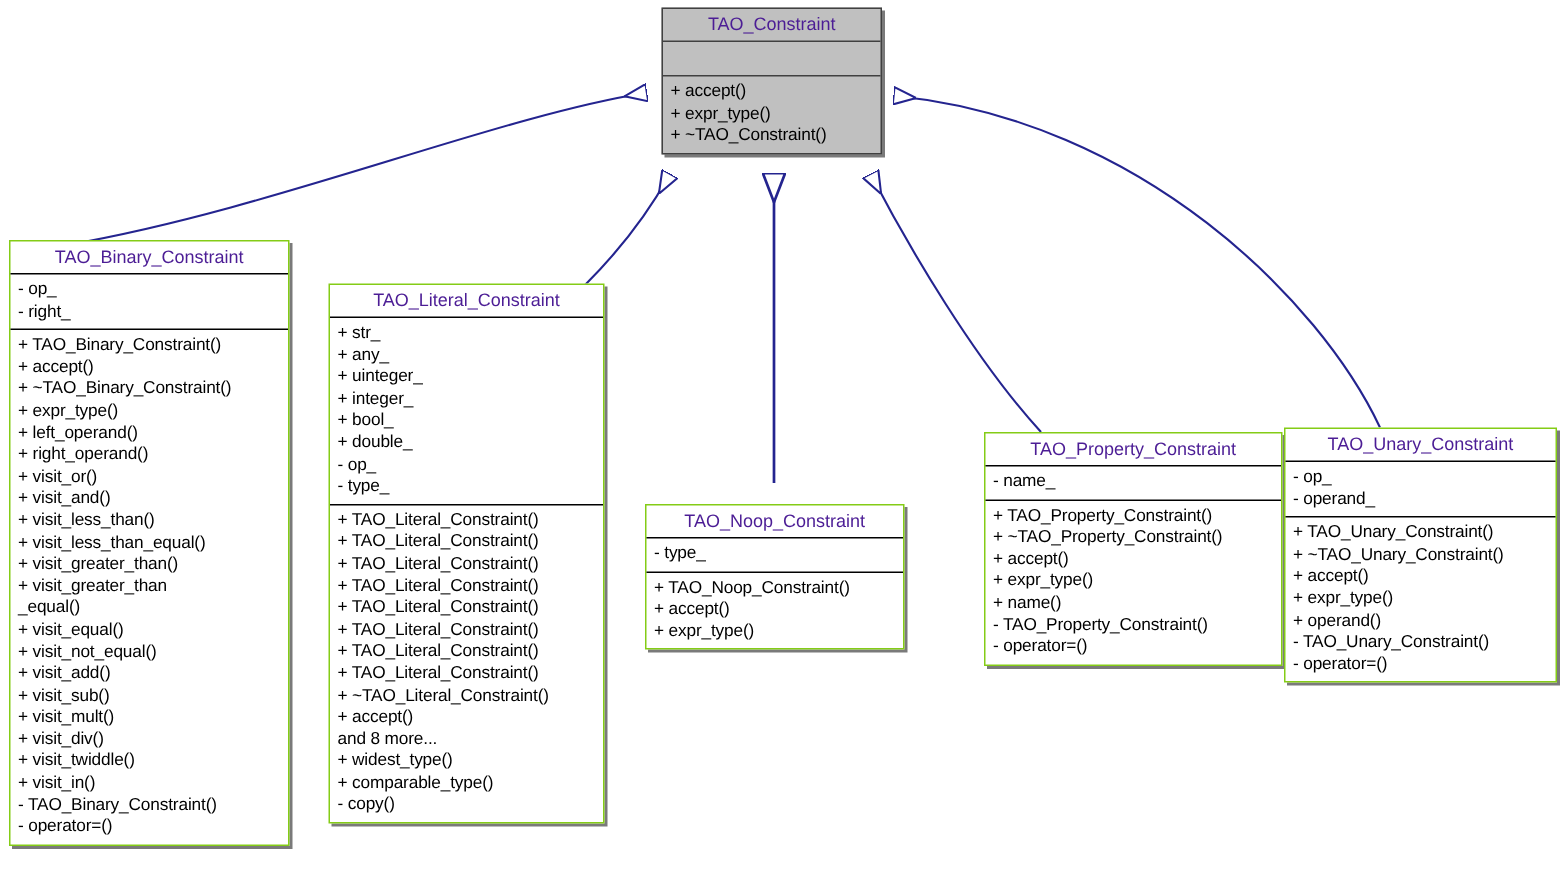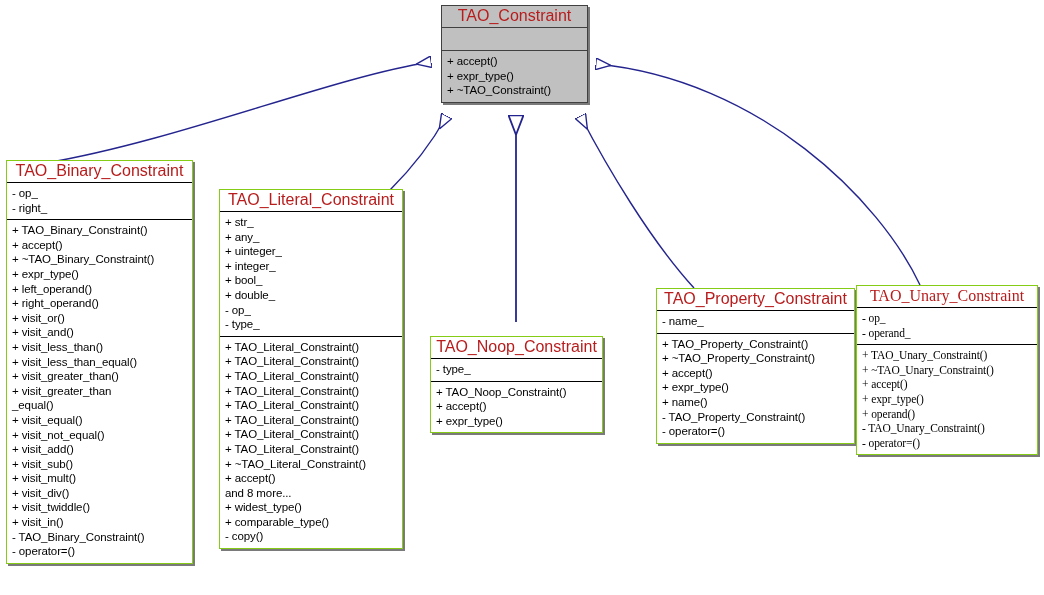--- a/index.html
+++ b/index.html
@@ -30,22 +30,22 @@
     background: #ffffff;
     box-shadow: 2px 2px 0 0 #7a7a7a;
     z-index: 2;
   }
   .umlbox.shaded {
     background: #c0c0c0;
     border: 1px solid #404040;
   }
   .uml-title {
     text-align: center;
-    font-size: 16px;
-    color: #b91c1c;
+    font-size: 12px;
+    color: #4c1d95;
     padding: 3px 4px 4px 4px;
     line-height: 14px;
     white-space: nowrap;
   }
   .uml-sep {
     border-top: 1px solid #000000;
     height: 0;
     font-size: 0;
     line-height: 0;
   }
@@ -194,21 +194,21 @@
       <div class="uml-row">+ TAO_Property_Constraint()</div>
       <div class="uml-row">+ ~TAO_Property_Constraint()</div>
       <div class="uml-row">+ accept()</div>
       <div class="uml-row">+ expr_type()</div>
       <div class="uml-row">+ name()</div>
       <div class="uml-row">- TAO_Property_Constraint()</div>
       <div class="uml-row">- operator=()</div>
     </div>
   </div>
 
-  <div class="umlbox" style="left:856px; top:285px; width:182px;font-family:Liberation Serif, serif;">
+  <div class="umlbox" style="left:856px; top:285px; width:182px;">
     <div class="uml-title">TAO_Unary_Constraint</div>
     <div class="uml-sep"></div>
     <div class="uml-section">
       <div class="uml-row">- op_</div>
       <div class="uml-row">- operand_</div>
     </div>
     <div class="uml-sep"></div>
     <div class="uml-section">
       <div class="uml-row">+ TAO_Unary_Constraint()</div>
       <div class="uml-row">+ ~TAO_Unary_Constraint()</div>

